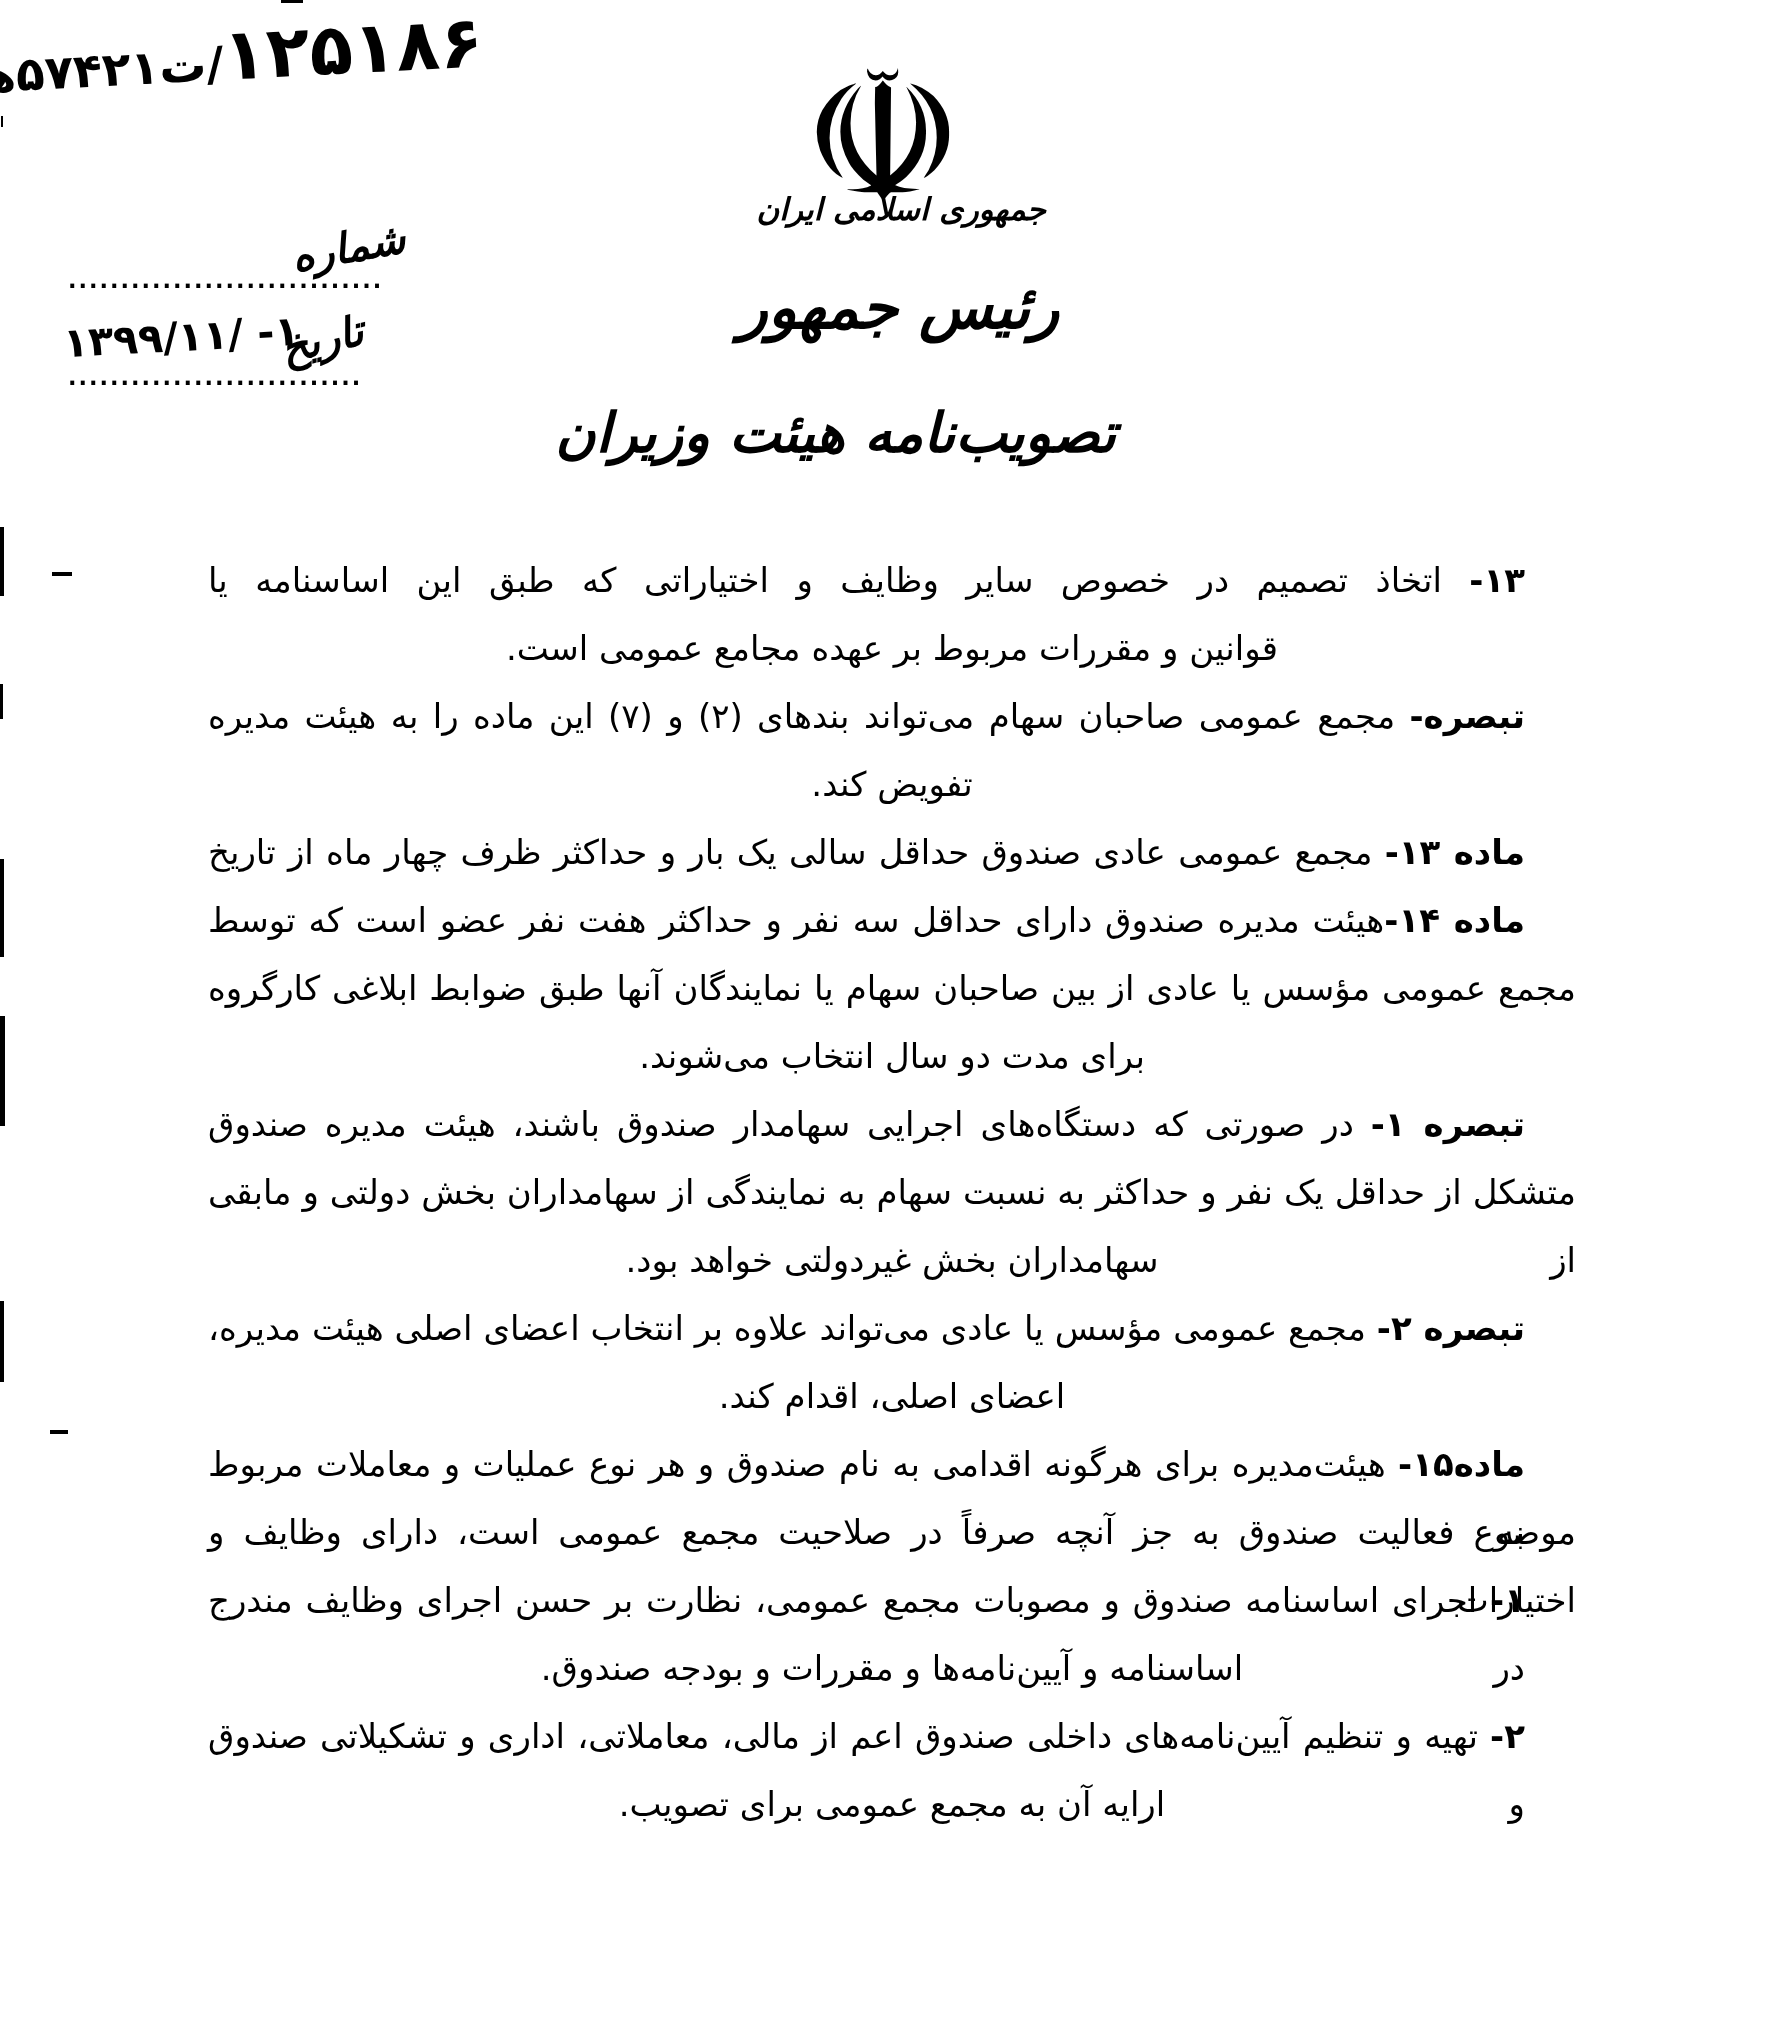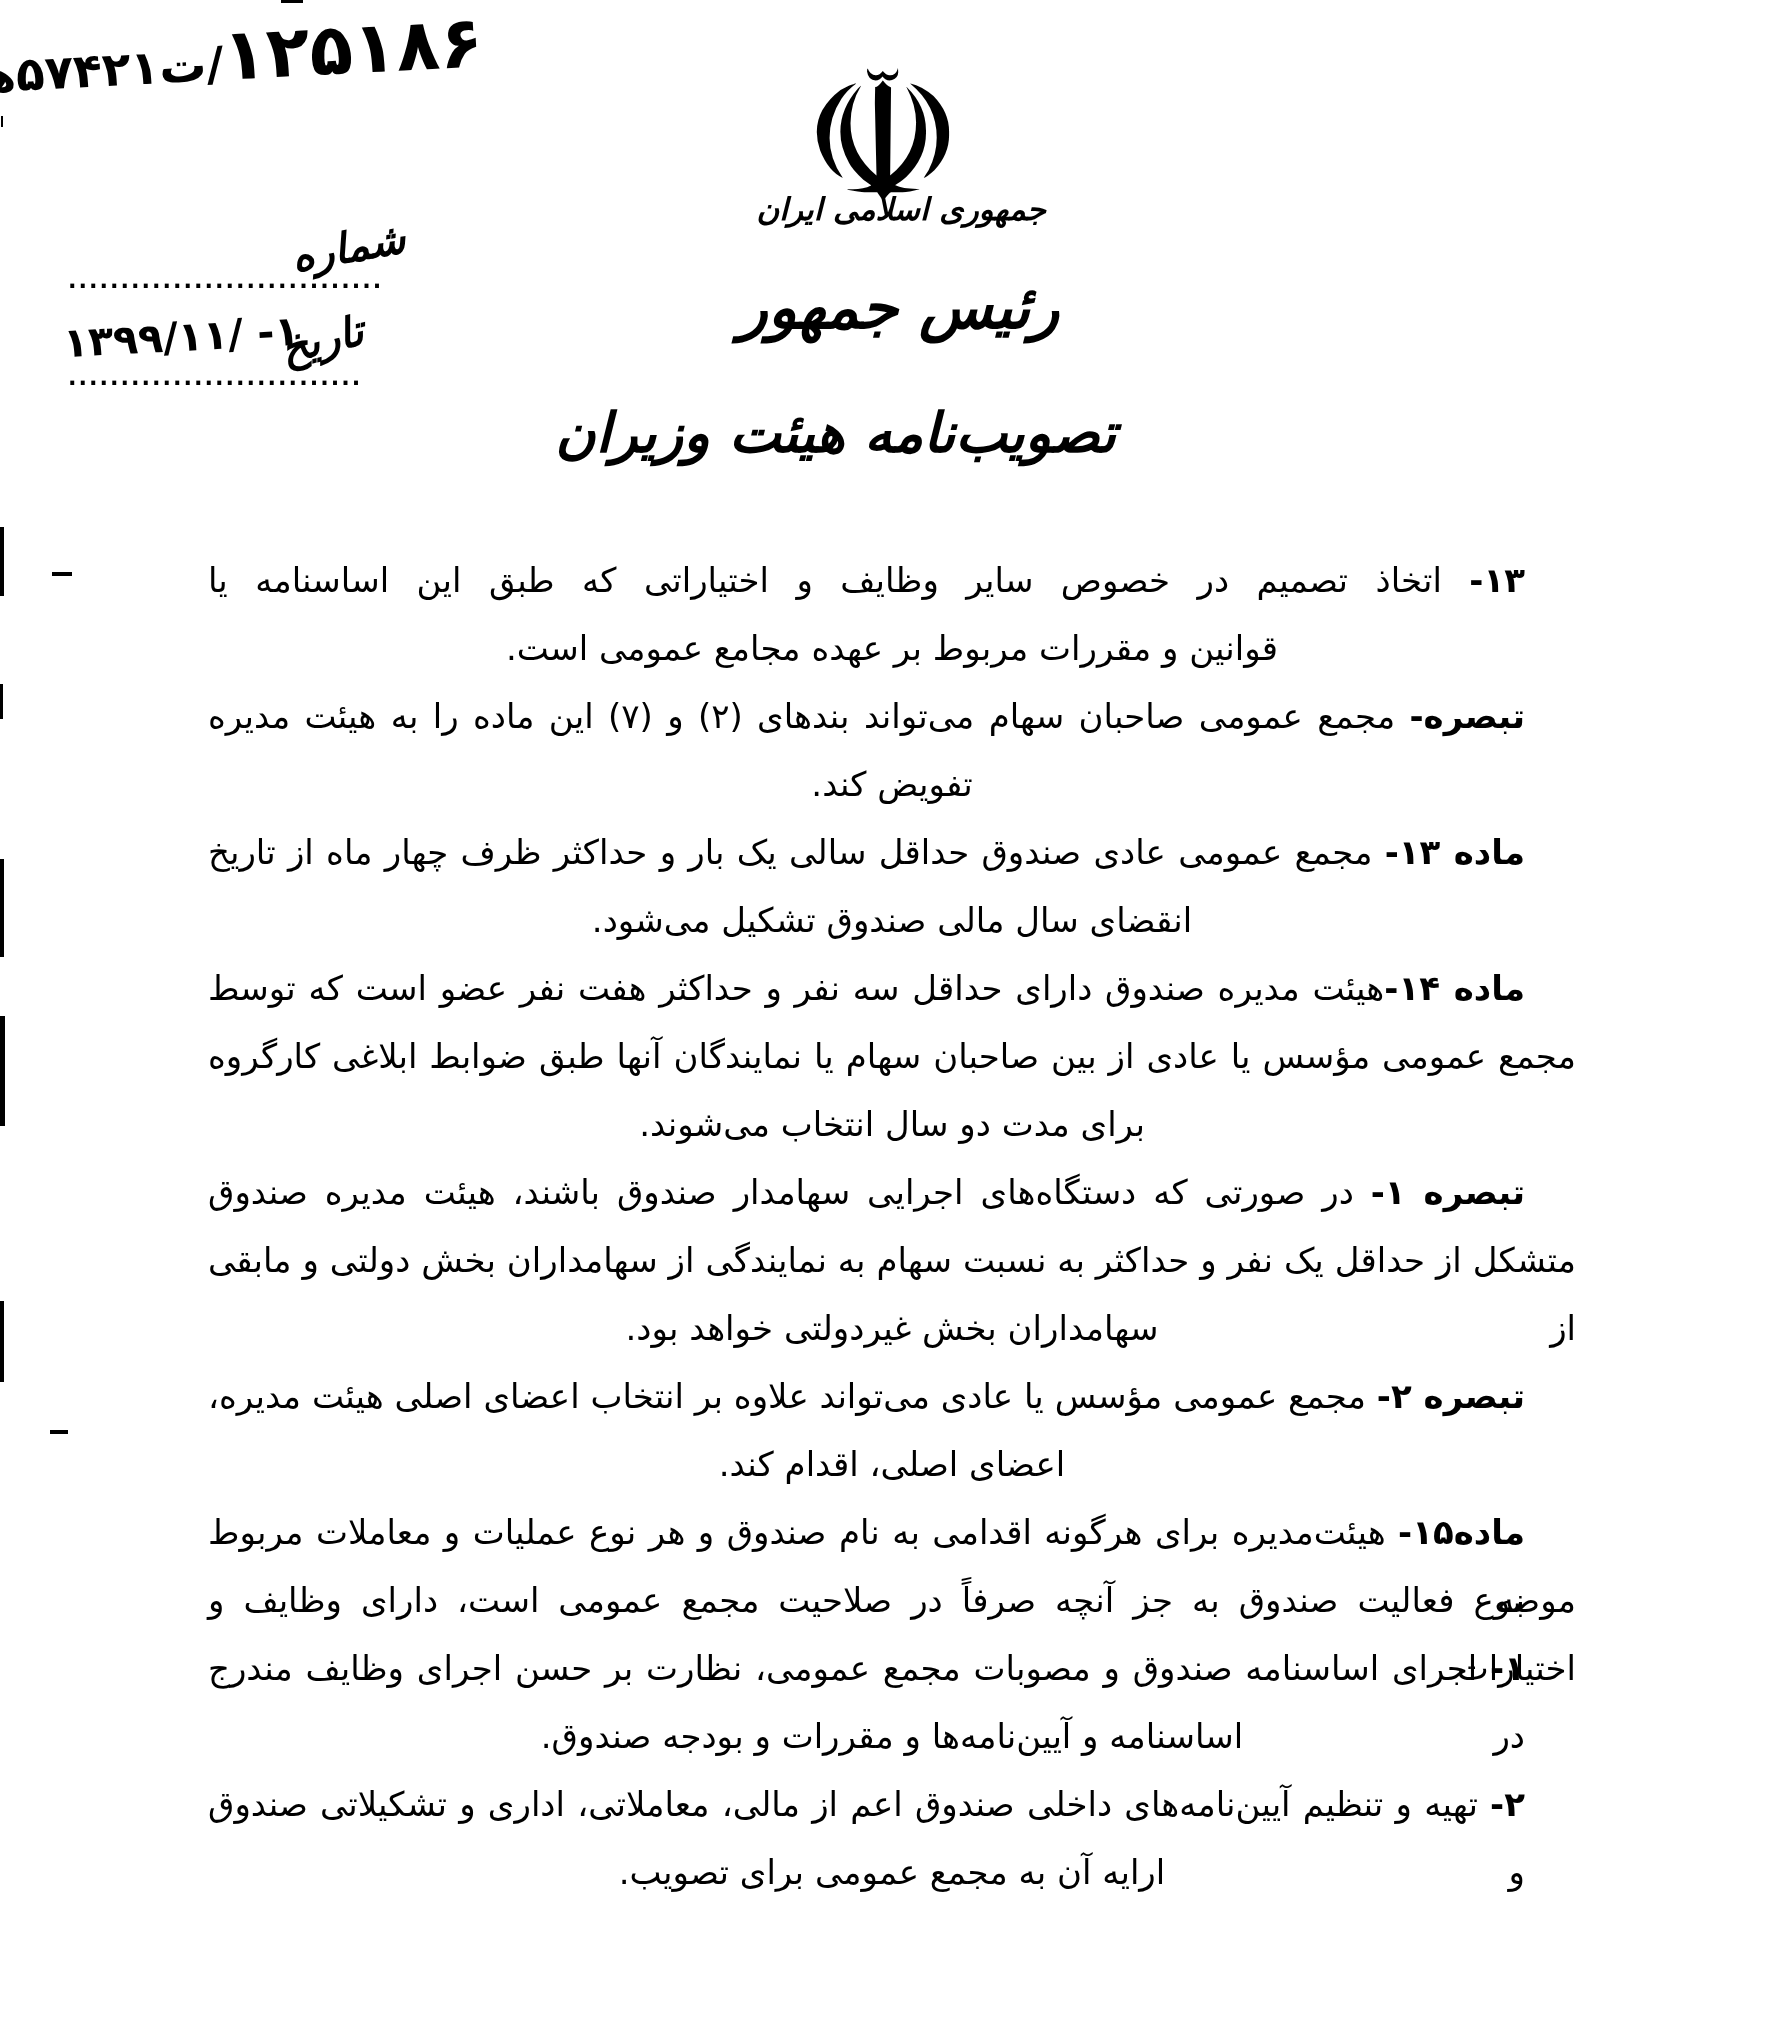--- a/index.html
+++ b/index.html
@@ -78,21 +78,20 @@
   <div class="date-label">تاریخ</div>
   <div class="date-value">۱۳۹۹/۱۱/ -۱</div>
   <div class="dots d2">............................</div>
 
   <div class="body-text">
       <div class="line p-full"><b>۱۳-</b><span> اتخاذ تصمیم در خصوص سایر وظایف و اختیاراتی که طبق این اساسنامه یا</span></div>
       <div class="line end"><b></b><span>قوانین و مقررات مربوط بر عهده مجامع عمومی است.</span></div>
       <div class="line p-full"><b>تبصره-</b><span> مجمع عمومی صاحبان سهام می‌تواند بندهای (۲) و (۷) این ماده را به هیئت مدیره</span></div>
       <div class="line end"><b></b><span>تفویض کند.</span></div>
       <div class="line p-full"><b>ماده ۱۳-</b><span> مجمع عمومی عادی صندوق حداقل سالی یک بار و حداکثر ظرف چهار ماه از تاریخ</span></div>
-      <div class="line end"><b></b><span>انقضای سال مالی صندوق تشکیل می‌شود.</span></div>
       <div class="line p-full"><b>ماده ۱۴-</b><span>هیئت مدیره صندوق دارای حداقل سه نفر و حداکثر هفت نفر عضو است که توسط</span></div>
       <div class="line full"><b></b><span>مجمع عمومی مؤسس یا عادی از بین صاحبان سهام یا نمایندگان آنها طبق ضوابط ابلاغی کارگروه</span></div>
       <div class="line end"><b></b><span>برای مدت دو سال انتخاب می‌شوند.</span></div>
       <div class="line p-full"><b>تبصره ۱-</b><span> در صورتی که دستگاه‌های اجرایی سهامدار صندوق باشند، هیئت مدیره صندوق</span></div>
       <div class="line full"><b></b><span>متشکل از حداقل یک نفر و حداکثر به نسبت سهام به نمایندگی از سهامداران بخش دولتی و مابقی از</span></div>
       <div class="line end"><b></b><span>سهامداران بخش غیردولتی خواهد بود.</span></div>
       <div class="line p-full"><b>تبصره ۲-</b><span> مجمع عمومی مؤسس یا عادی می‌تواند علاوه بر انتخاب اعضای اصلی هیئت مدیره،</span></div>
       <div class="line end"><b></b><span>اعضای اصلی، اقدام کند.</span></div>
       <div class="line p-full"><b>ماده۱۵-</b><span> هیئت‌مدیره برای هرگونه اقدامی به نام صندوق و هر نوع عملیات و معاملات مربوط به</span></div>
       <div class="line full"><b></b><span>موضوع فعالیت صندوق به جز آنچه صرفاً در صلاحیت مجمع عمومی است، دارای وظایف و اختیارات</span></div>

